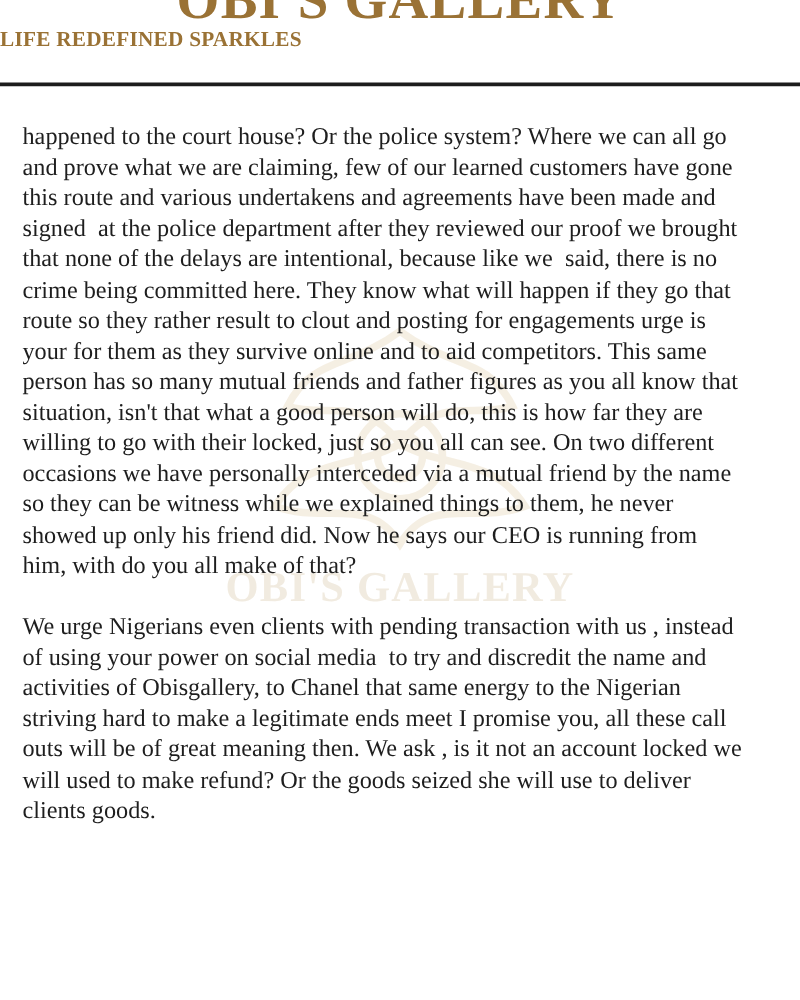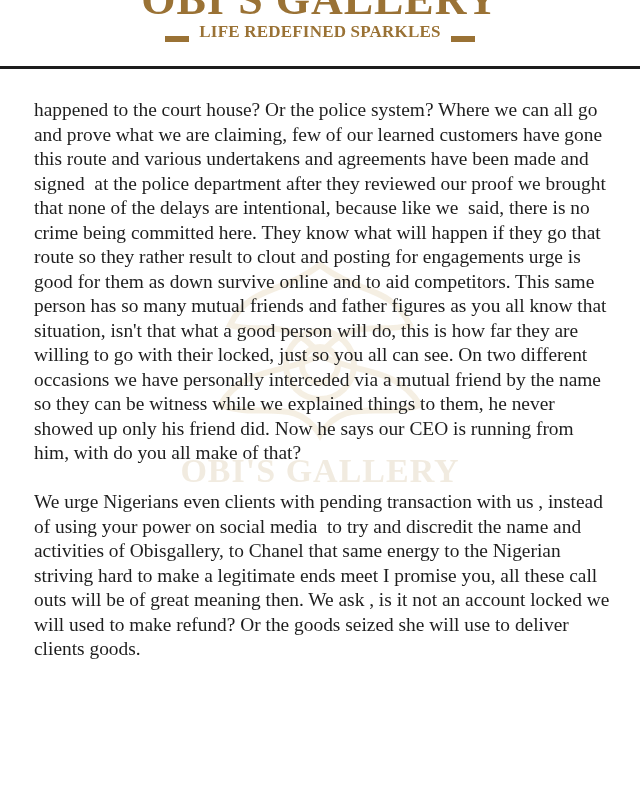--- a/index.html
+++ b/index.html
@@ -35,22 +35,23 @@
       line-height: 44px;
       white-space: nowrap;
     }
     .tagline-row {
       position: absolute;
       left: 0;
       top: 22px;
       width: 640px;
       height: 20px;
       display: flex;
-      align-items: flex-end;
+      align-items: flex-start;
       justify-content: center;
+      flex-direction: column;
     }
     .tag-bar {
       width: 24px;
       height: 6px;
       background: #9a7235;
       margin: 0 10px;
     }
     .tagline {
       color: #9a7235;
       font-family: "Liberation Serif", "DejaVu Serif", serif;
@@ -86,21 +87,21 @@
       color: #d8c7a8;
       opacity: 0.35;
       font-family: "Liberation Serif", "DejaVu Serif", serif;
       font-weight: bold;
       font-size: 34px;
       letter-spacing: 1px;
       pointer-events: none;
     }
     .content {
       position: absolute;
-      left: 34px;
+      left: 18px;
       top: 98px;
       width: 580px;
       color: #1e1e1e;
       font-family: "Liberation Serif", "DejaVu Serif", serif;
       font-size: 19.4px;
       line-height: 24.5px;
     }
     .line {
       display: block;
       white-space: pre;
@@ -136,21 +137,21 @@
 
 <div class="content">
   <div>
     <span class="line">happened to the court house? Or the police system? Where we can all go</span>
     <span class="line">and prove what we are claiming, few of our learned customers have gone</span>
     <span class="line">this route and various undertakens and agreements have been made and</span>
     <span class="line">signed  at the police department after they reviewed our proof we brought</span>
     <span class="line">that none of the delays are intentional, because like we  said, there is no</span>
     <span class="line">crime being committed here. They know what will happen if they go that</span>
     <span class="line">route so they rather result to clout and posting for engagements urge is</span>
-    <span class="line">good for them as down survive online and to aid competitors. This same</span>
+    <span class="line">your for them as they survive online and to aid competitors. This same</span>
     <span class="line">person has so many mutual friends and father figures as you all know that</span>
     <span class="line">situation, isn't that what a good person will do, this is how far they are</span>
     <span class="line">willing to go with their locked, just so you all can see. On two different</span>
     <span class="line">occasions we have personally interceded via a mutual friend by the name</span>
     <span class="line">so they can be witness while we explained things to them, he never</span>
     <span class="line">showed up only his friend did. Now he says our CEO is running from</span>
     <span class="line">him, with do you all make of that?</span>
   </div>
   <div class="para-gap"></div>
   <div>

